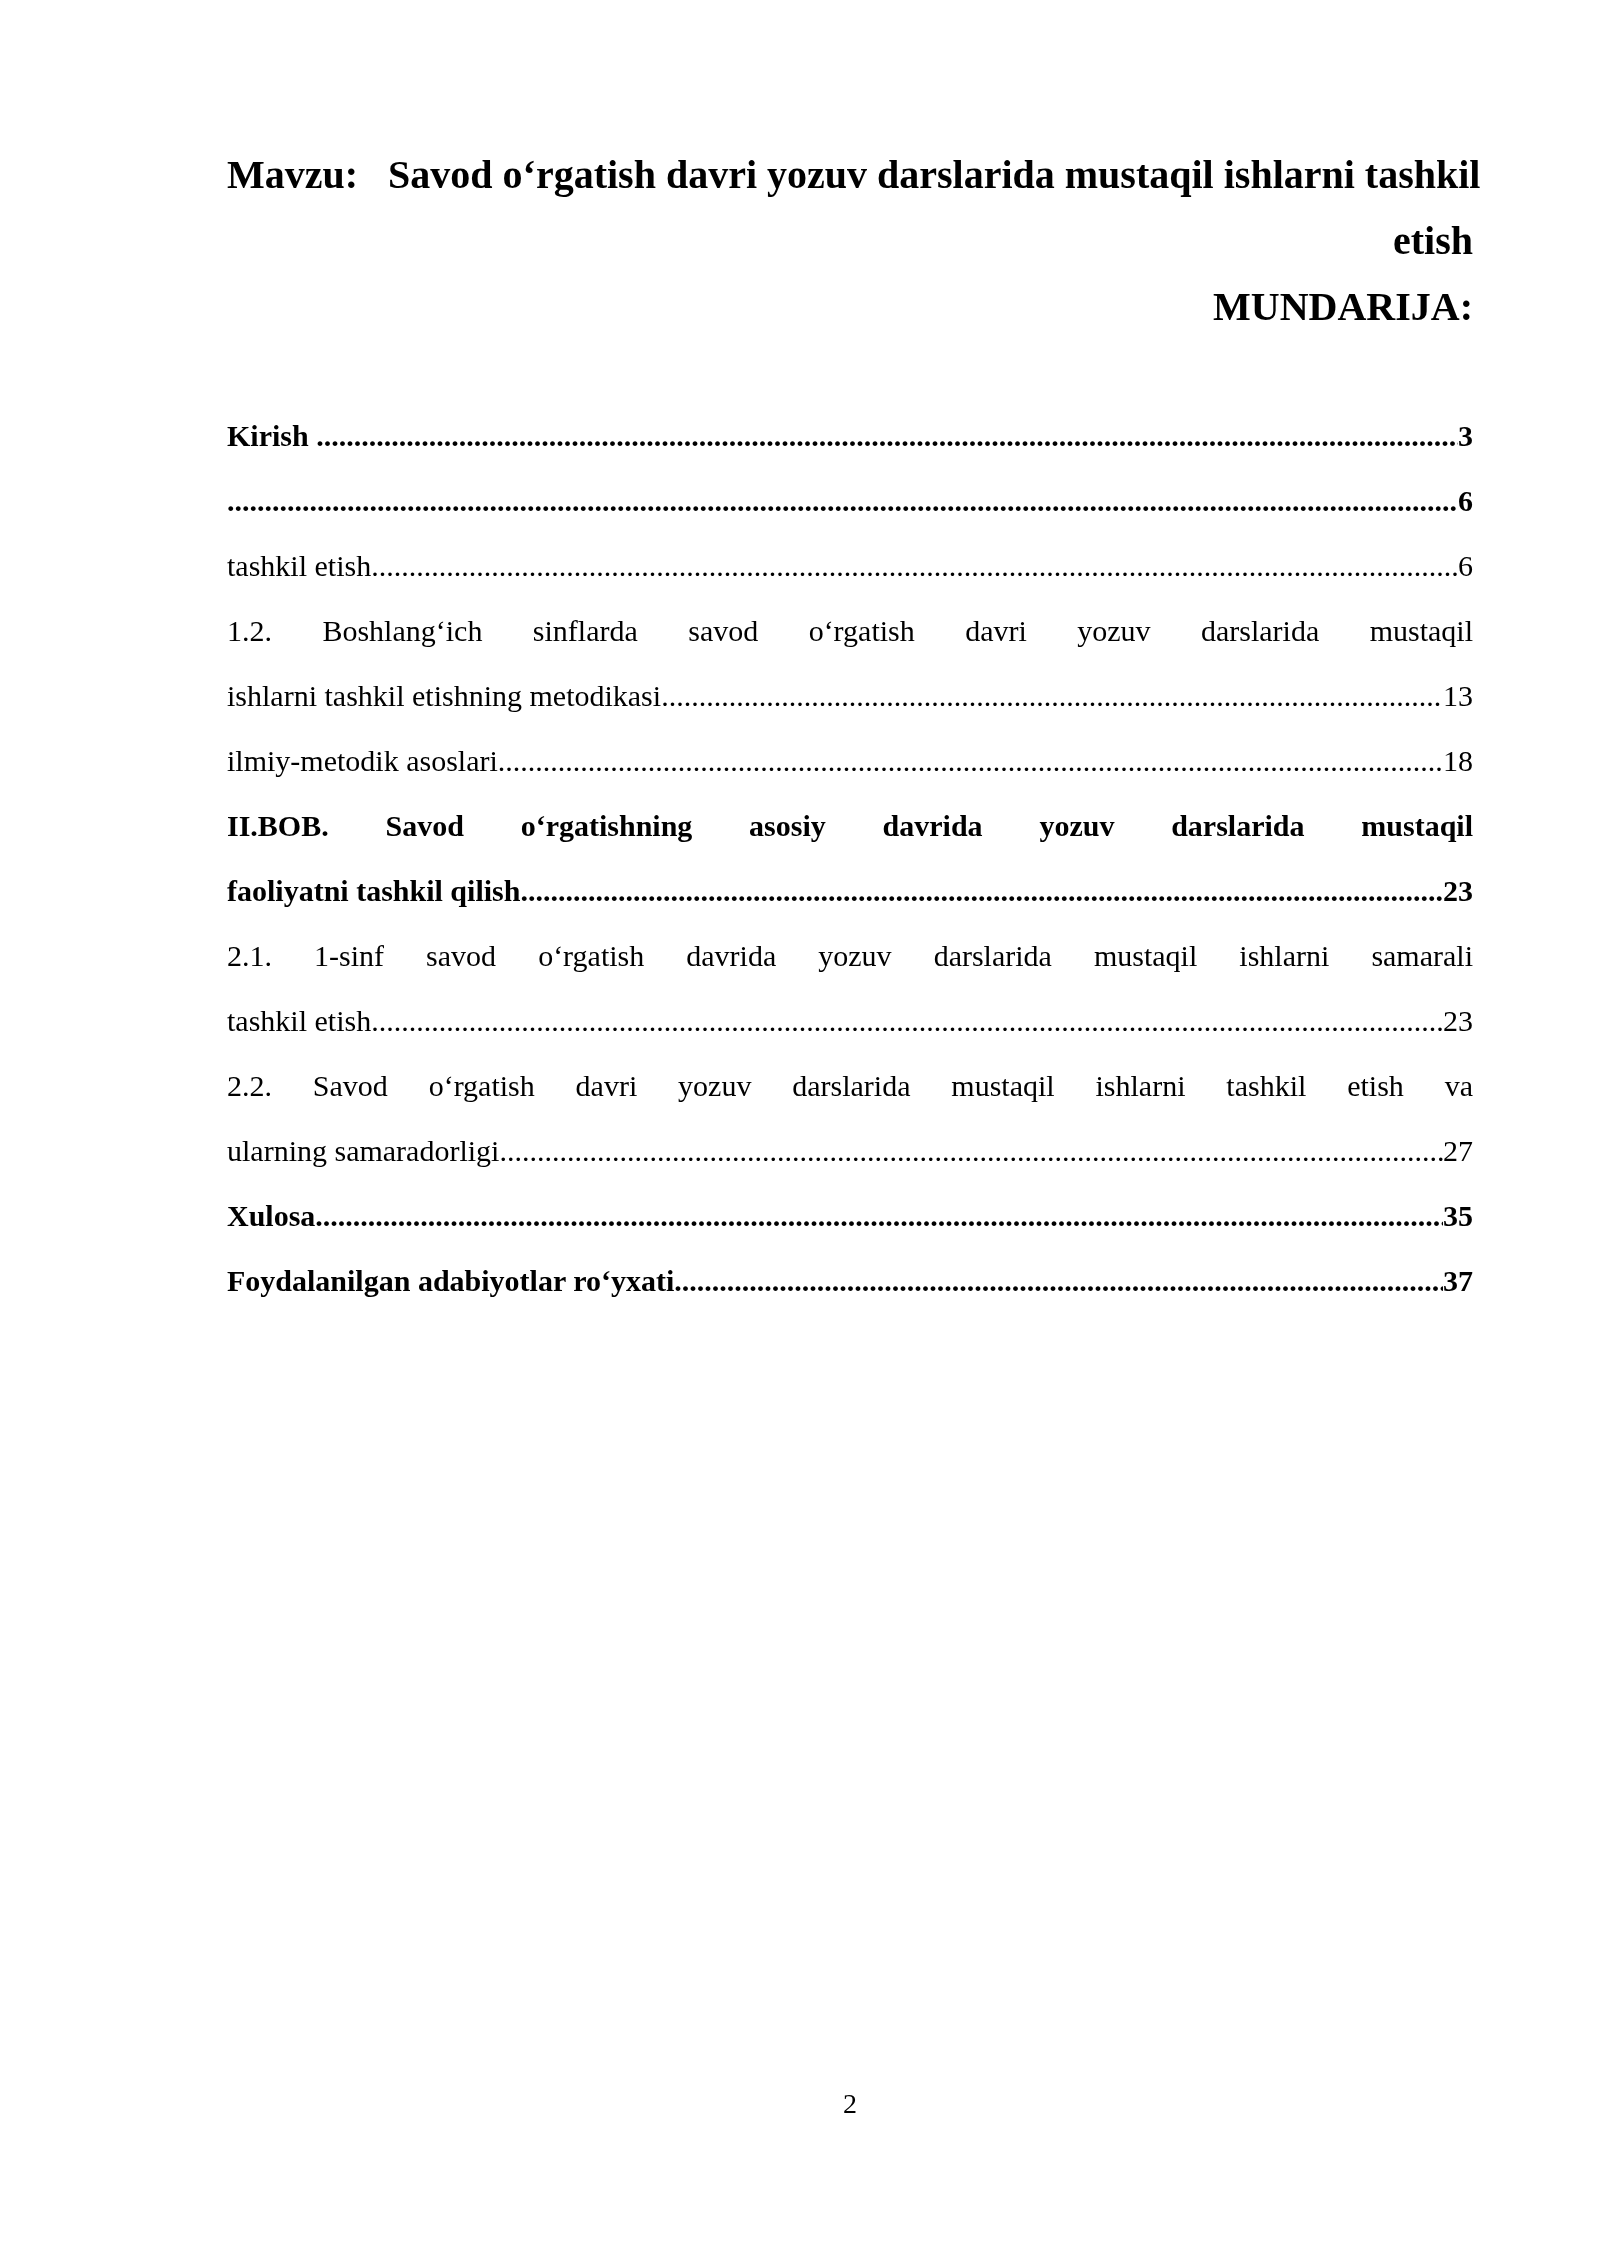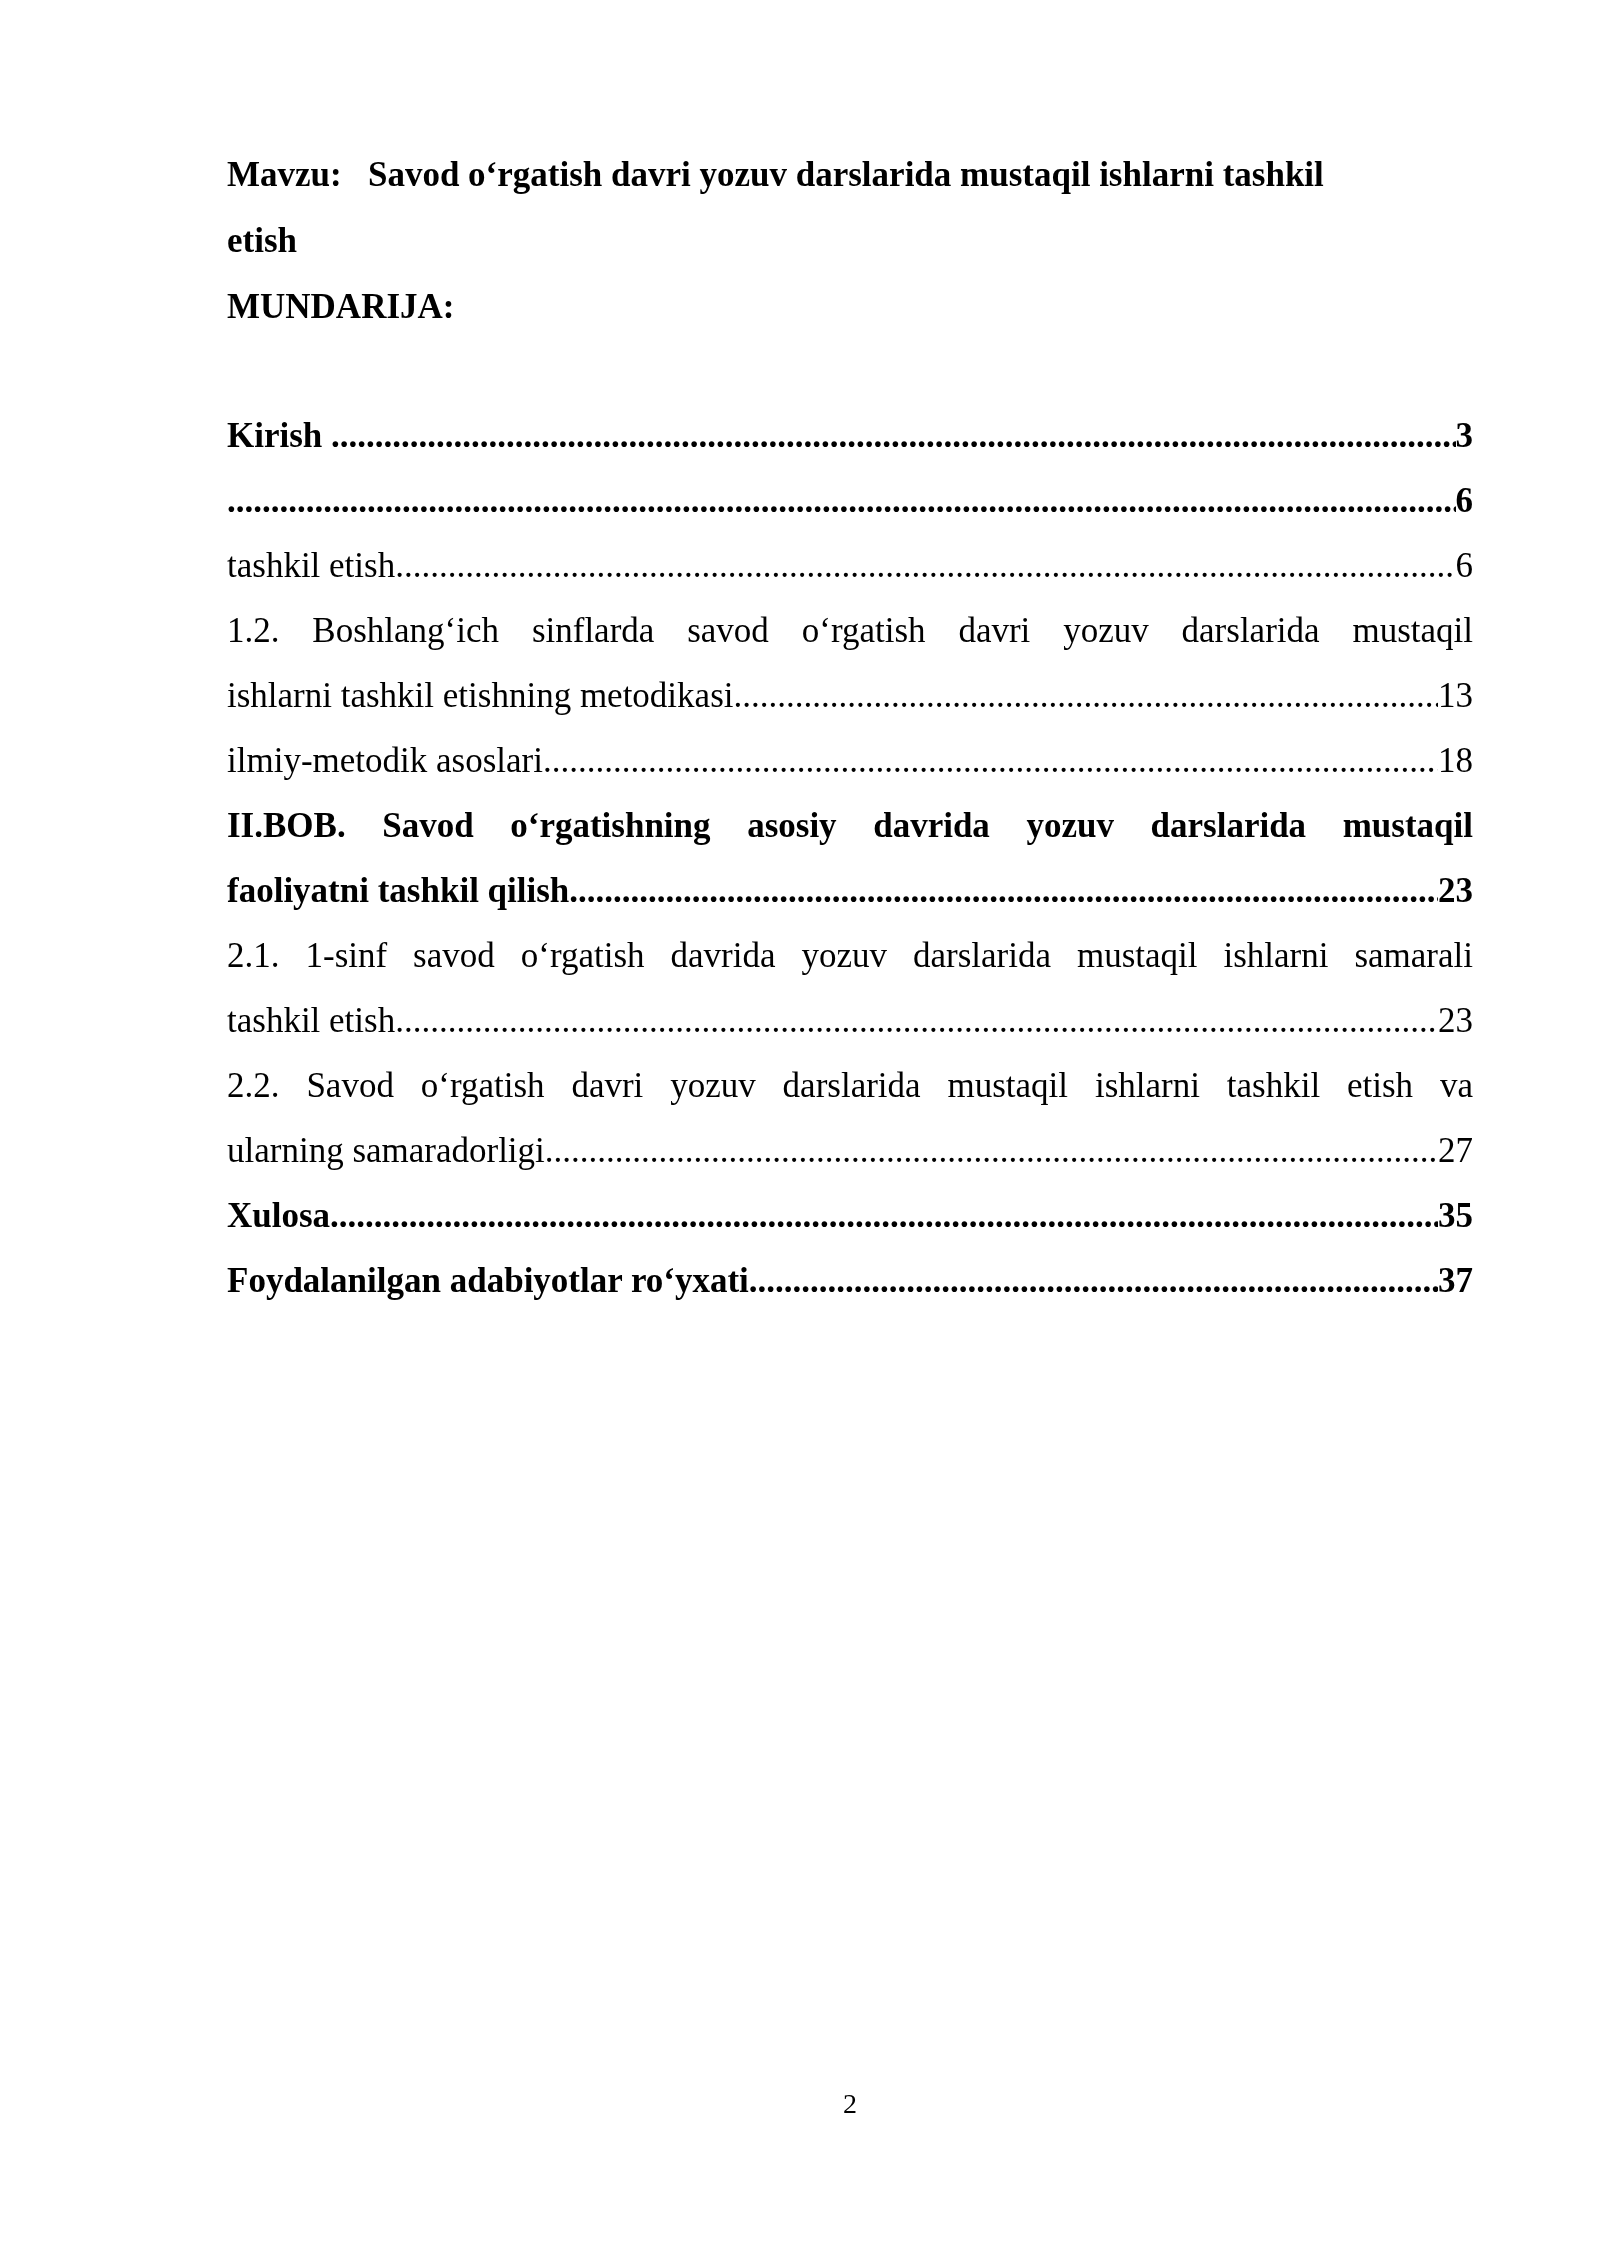--- a/index.html
+++ b/index.html
@@ -23,30 +23,30 @@
     background: #ffffff;
   }
   .content {
     position: absolute;
     left: 227px;
     top: 142px;
     width: 1246px;
   }
   .title-block {
     font-weight: bold;
-    font-size: 35px;
+    font-size: 40px;
     line-height: 66px;
-    text-align: left;
+    text-align: right;
   }
   .title-line {
     white-space: pre;
   }
   .toc {
     margin-top: 63px;
-    font-size: 35px;
+    font-size: 30px;
     line-height: 65px;
   }
   .toc-line {
     height: 65px;
   }
   .toc-line.bold {
     font-weight: bold;
   }
   .toc-line.leader {
     display: flex;

